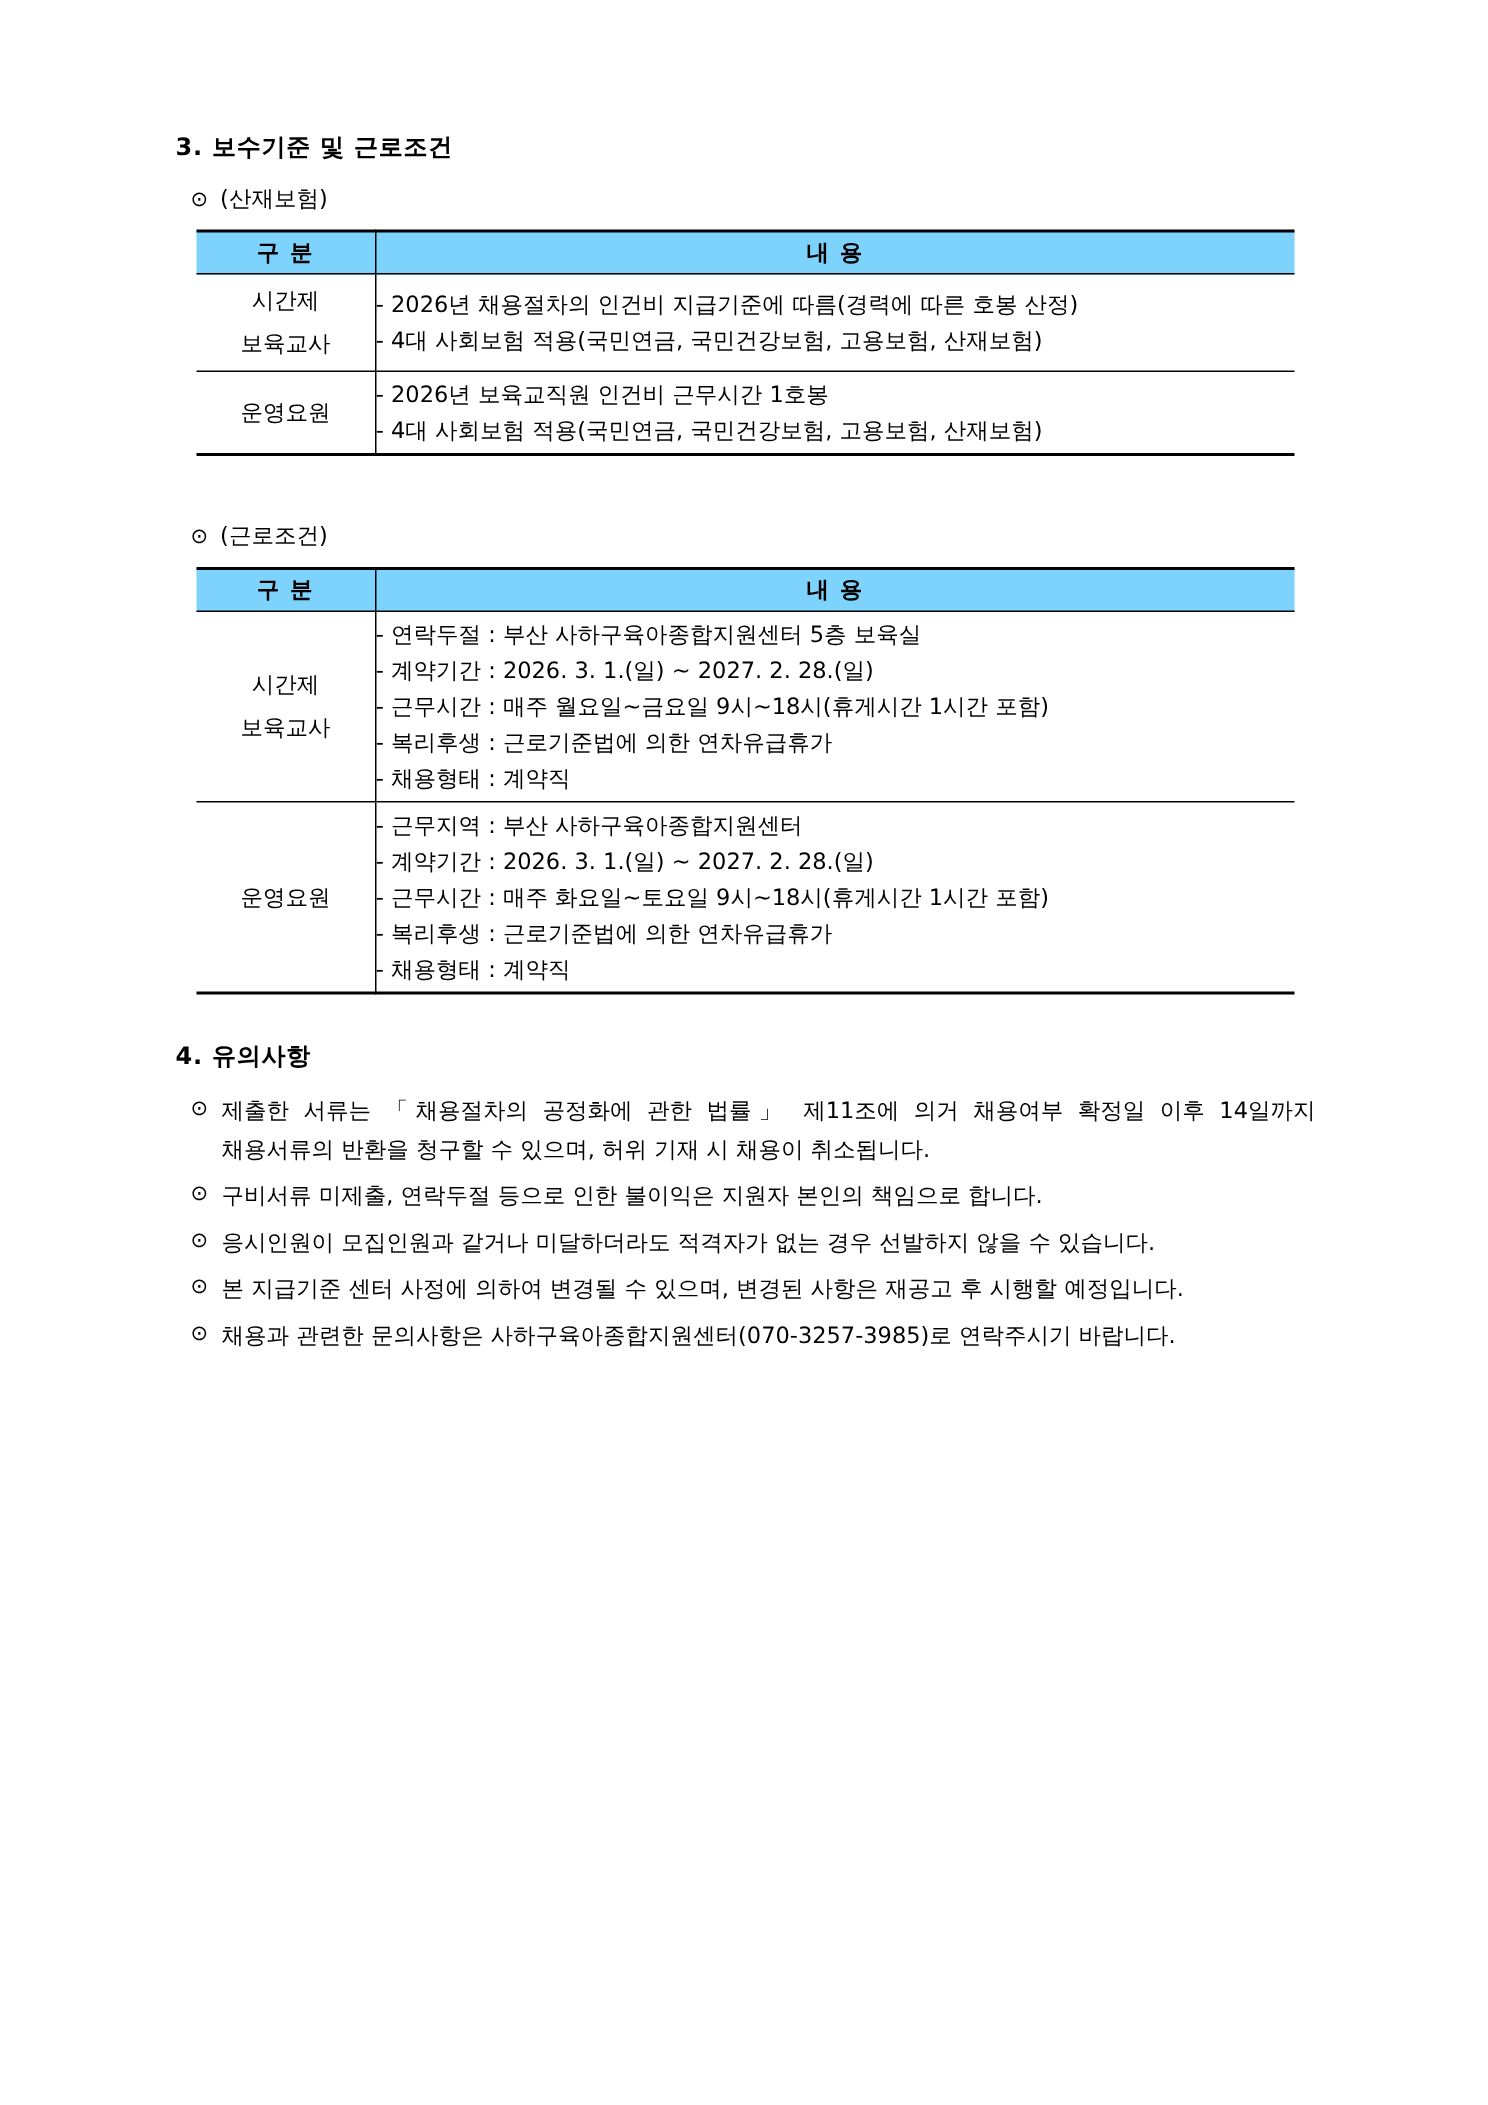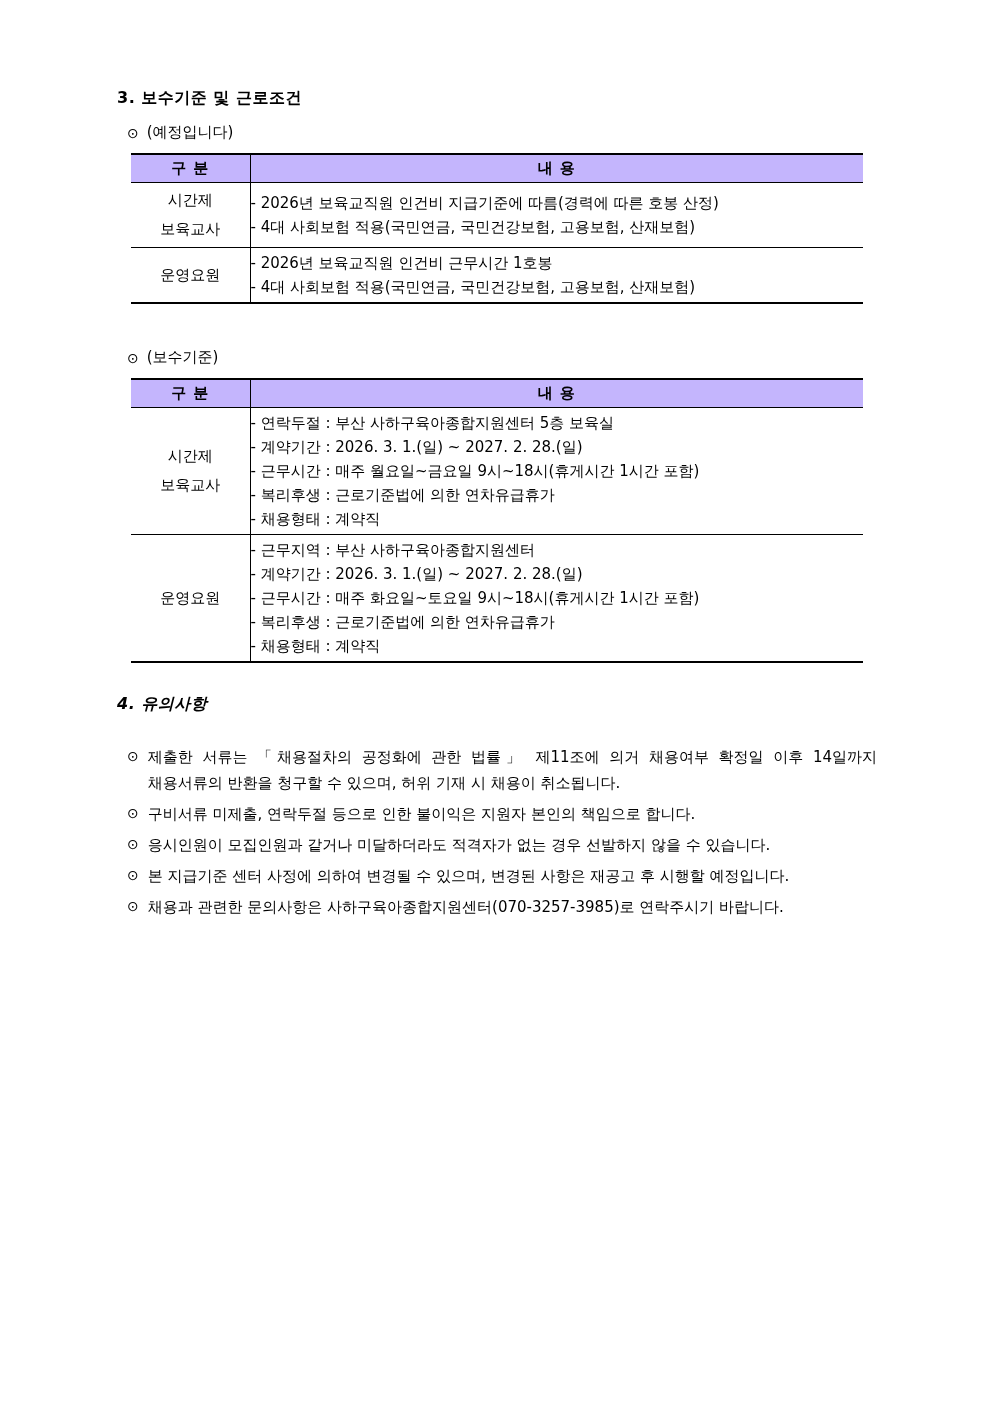--- a/index.html
+++ b/index.html
@@ -41,21 +41,21 @@
   table.doc-table {
     border-collapse: collapse;
     table-layout: fixed;
     width: 732px;
     margin-left: 14px;
     font-size: 15px;
   }
   table.doc-table col.col-category { width: 119px; }
   table.doc-table { border-top: 2px solid #000; border-bottom: 2px solid #000; }
   table.doc-table th {
-    background: #c4b5fd;
+    background: #7dd3fc;
     font-weight: bold;
     text-align: center;
     font-size: 15px;
     padding: 4px 2px;
     border-bottom: 1px solid #000;
     letter-spacing: 1px;
     margin-top: 16px;
   }
   table.doc-table th:first-child,
   table.doc-table td:first-child {
@@ -73,21 +73,21 @@
     white-space: pre-line;
     line-height: 29px;
   }
   td.cell-content { padding-left: 13px; padding-right: 6px; }
   .cell-line {
     line-height: 24px;
     white-space: nowrap;
   }
   .table-pay { margin-bottom: 44px; }
   .table-work { margin-bottom: 31px; }
-  .notice-title { margin-bottom: 29px; font-style: italic; }
+  .notice-title { margin-bottom: 12px; }
   .notice-list { list-style: none; }
   .notice-item {
     display: flex;
     align-items: flex-start;
     gap: 9px;
     margin-left: 10px;
     margin-bottom: 5px;
     font-size: 15px;
   }
   .notice-item .bullet-glyph { margin-top: 5px; }
@@ -101,56 +101,56 @@
 </head>
 <body>
 
 <div class="page">
   <div class="content">
 
     <div class="section-title">3. 보수기준 및 근로조건</div>
 
     <div class="sub-label">
       <span class="bullet-glyph">⊙</span>
-      <span>(예정입니다)</span>
+      <span>(산재보험)</span>
     </div>
 
     <table class="doc-table table-pay">
       <colgroup>
           <col class="col-category">
           <col>
         </colgroup>
       <thead>
         <tr>
           <th>구 분</th>
           <th>내 용</th>
         </tr>
       </thead>
       <tbody>
         <tr>
           <td class="cell-category">시간제
 보육교사</td>
           <td class="cell-content">
-            <div class="cell-line">- 2026년 보육교직원 인건비 지급기준에 따름(경력에 따른 호봉 산정)</div>
+            <div class="cell-line">- 2026년 채용절차의 인건비 지급기준에 따름(경력에 따른 호봉 산정)</div>
             <div class="cell-line">- 4대 사회보험 적용(국민연금, 국민건강보험, 고용보험, 산재보험)</div>
           </td>
         </tr>
         <tr>
           <td class="cell-category">운영요원</td>
           <td class="cell-content">
             <div class="cell-line">- 2026년 보육교직원 인건비 근무시간 1호봉</div>
             <div class="cell-line">- 4대 사회보험 적용(국민연금, 국민건강보험, 고용보험, 산재보험)</div>
           </td>
         </tr>
       </tbody>
     </table>
 
     <div class="sub-label">
       <span class="bullet-glyph">⊙</span>
-      <span>(보수기준)</span>
+      <span>(근로조건)</span>
     </div>
 
     <table class="doc-table table-work">
       <colgroup>
           <col class="col-category">
           <col>
         </colgroup>
       <thead>
         <tr>
           <th>구 분</th>

